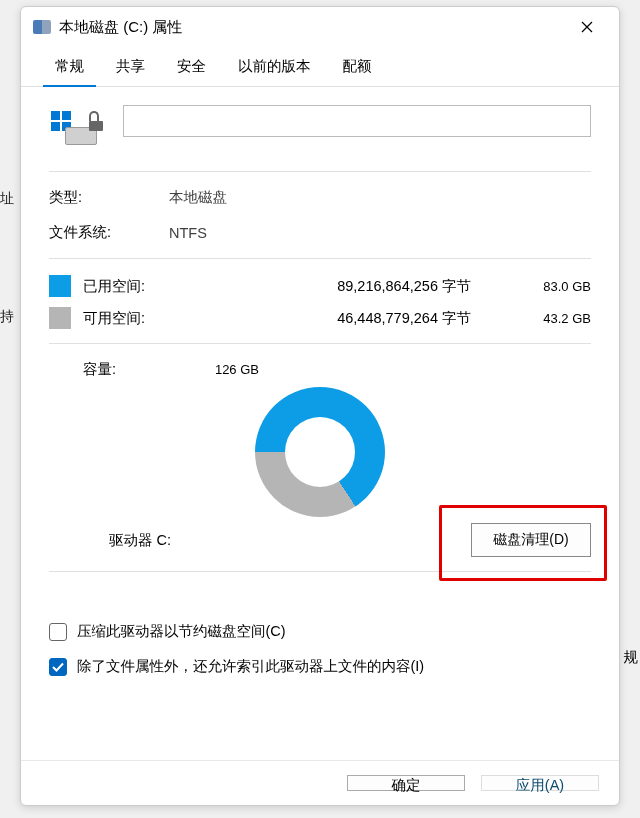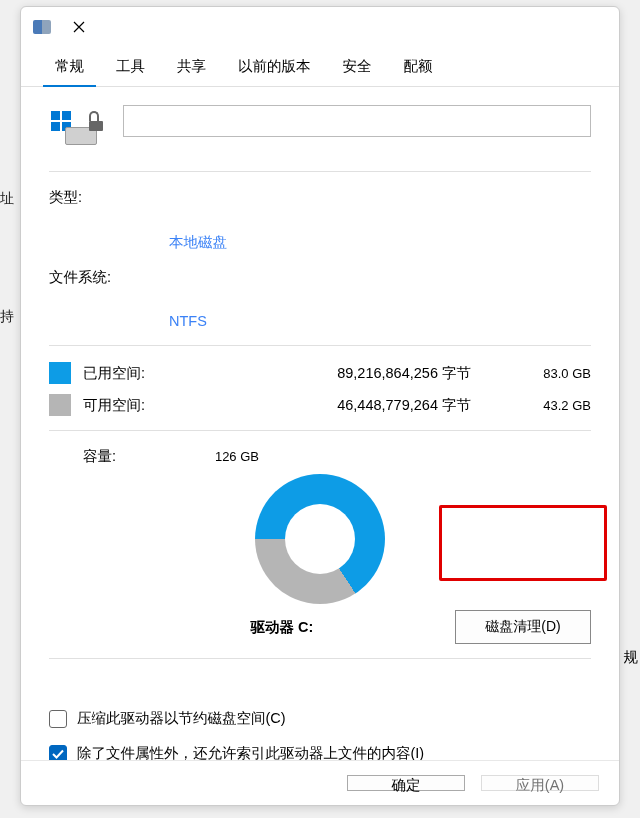--- a/index.html
+++ b/index.html
@@ -18,75 +18,75 @@
     .drive-icon-big { width: 56px; height: 42px; position: relative; margin-top:4px; }
     .drive-icon-big .win { width: 24px; height: 24px; background: #0078d4; position: absolute; left: 0; top: 0; display:grid; grid-template-columns:1fr 1fr; grid-template-rows:1fr 1fr; gap:2px; padding:2px; }
     .drive-icon-big .win span { background:#0078d4; }
     .drive-icon-big .win { background:#fff; border:none;}
     .drive-icon-big .drv { position: absolute; left: 16px; top: 18px; width: 32px; height: 18px; background: #d0d0d0; border-radius: 2px; border:1px solid #999;}
     .drive-icon-big .lock { position: absolute; left: 40px; top: 6px; width: 14px; height: 16px; }
     .lock-body { width:14px; height:10px; background:#666; position:absolute; bottom:0; border-radius:1px;}
     .lock-arc { width:10px; height:10px; border:2px solid #666; border-bottom:none; border-radius:6px 6px 0 0; position:absolute; top:-4px; left:0;}
     .name-input { flex: 1; border: 1px solid #bbb; height: 32px; padding: 4px 8px; font-size: 14px; }
     .divider { height: 1px; background: #e0e0e0; margin: 0 0 16px 0; }
-    .row { display: flex; margin-bottom: 16px; }
+    .row { display: flex; align-items: center; margin-bottom: 16px; }
     .row .label { width: 120px; color: #000; font-size: 14.5px; }
-    .row .val { flex: 1; color: #3b82f6; font-size: 14.5px; margin-top: 45px; }
+    .row .val { flex: 1; color: #404040; font-size: 14.5px; }
     .space-row { display: flex; align-items: center; margin-bottom: 10px; }
     .swatch { width: 22px; height: 22px; margin-right: 12px; }
     .swatch.used { background: #0d9ce6; }
     .swatch.free { background: #b5b5b5; }
     .space-label { width: 96px; font-size: 14.5px; }
     .space-bytes { flex: 1; text-align: right; padding-right: 40px; font-size: 14.5px; }
     .space-gb { width: 80px; text-align: right; font-size: 13px; }
     .capacity-row { display: flex; align-items: center; margin-top: 12px; margin-bottom: 8px; }
     .capacity-row .cap-label { width: 130px; padding-left: 34px; font-size: 14.5px; }
     .donut-wrap { display: flex; justify-content: center; margin: 8px 0 6px 0; }
     .donut { width: 130px; height: 130px; border-radius: 50%; background: conic-gradient(#0d9ce6 0deg 237deg, #b5b5b5 237deg 360deg); display: flex; align-items: center; justify-content: center; transform: rotate(-90deg); }
     .donut::after { content:''; width: 70px; height: 70px; background: #fff; border-radius: 50%; }
     .drive-label-row { display: flex; align-items: center; margin-bottom: 14px; }
-    .drive-label-row .dl { flex: 1; text-align: center; font-size: 14.5px; padding-left:60px;font-weight:bold; }
-    .cleanup-btn { width: 136px; height: 34px; border: 1px solid #888; background: #fdfdfd; font-size: 14px; cursor: pointer; }
+    .drive-label-row .dl { flex: 1; font-size: 14.5px; padding-left:60px; }
+    .cleanup-btn { width: 120px; height: 34px; border: 1px solid #888; background: #fdfdfd; font-size: 14px; cursor: pointer; }
     .highlight-box { position: absolute; border: 3px solid #e00000; width: 168px; height: 76px; right: 12px; top: 498px; pointer-events: none; border-radius: 2px; }
     .checkbox-row { display: flex; align-items: center; margin-bottom: 16px; gap: 10px; }
     .chk { width: 18px; height: 18px; border: 1px solid #666; border-radius: 3px; display: flex; align-items: center; justify-content: center; flex-shrink:0; }
     .chk.checked { background: #0067c0; border-color: #0067c0; color: #fff; font-size: 13px; }
     .chk-label { font-size: 14.5px; }
     .footer { padding: 14px 20px; display: flex; justify-content: flex-end; gap: 16px; border-top: 1px solid #e8e8e8; }
     .footer button { width: 118px; height: 16px; border: 1px solid #aaa; background: #fdfdfd; font-size: 14.5px; cursor: pointer; font-family: inherit; }
-    .footer button:disabled { color: #737373; border-color: #ddd; cursor: default; }
+    .footer button:disabled { color: #0c4a6e; border-color: #ddd; cursor: default; }
     .bg-stub { position:absolute; left:0; top:90px; width:14px; height:330px; }
     .bg-stub span { display:block; margin:100px 0; font-size:14px; color:#222; }
     .rt { position:absolute; right:2px; top:648px; font-size:14.5px;}
   </style>
 </head>
 <body>
 
 <div class="bg-stub">
   <span>址</span>
     <span>持</span>
 </div>
 <span class="rt">规</span>
 
 <div class="window">
   <div class="titlebar">
     <div class="titlebar-icon"></div>
+    <div class="titlebar-text">本地磁盘 (C:) 属性</div>
     <div class="close-btn">
       <svg width="12" height="12" viewBox="0 0 12 12">
           <path d="M1 1 L11 11 M11 1 L1 11" stroke="currentColor" stroke-width="1.2" fill="none"></path>
         </svg>
     </div>
   </div>
 
   <div class="tabs">
     <div class="tab active">常规</div>
-    <div class="tab">工具</div>
     <div class="tab">共享</div>
+    <div class="tab">安全</div>
     <div class="tab">以前的版本</div>
-    <div class="tab">安全</div>
     <div class="tab">配额</div>
   </div>
 
   <div class="content">
     <div class="top-section">
       <div class="drive-icon-big">
         <div class="win">
             <span></span>
             <span></span>
             <span></span>

